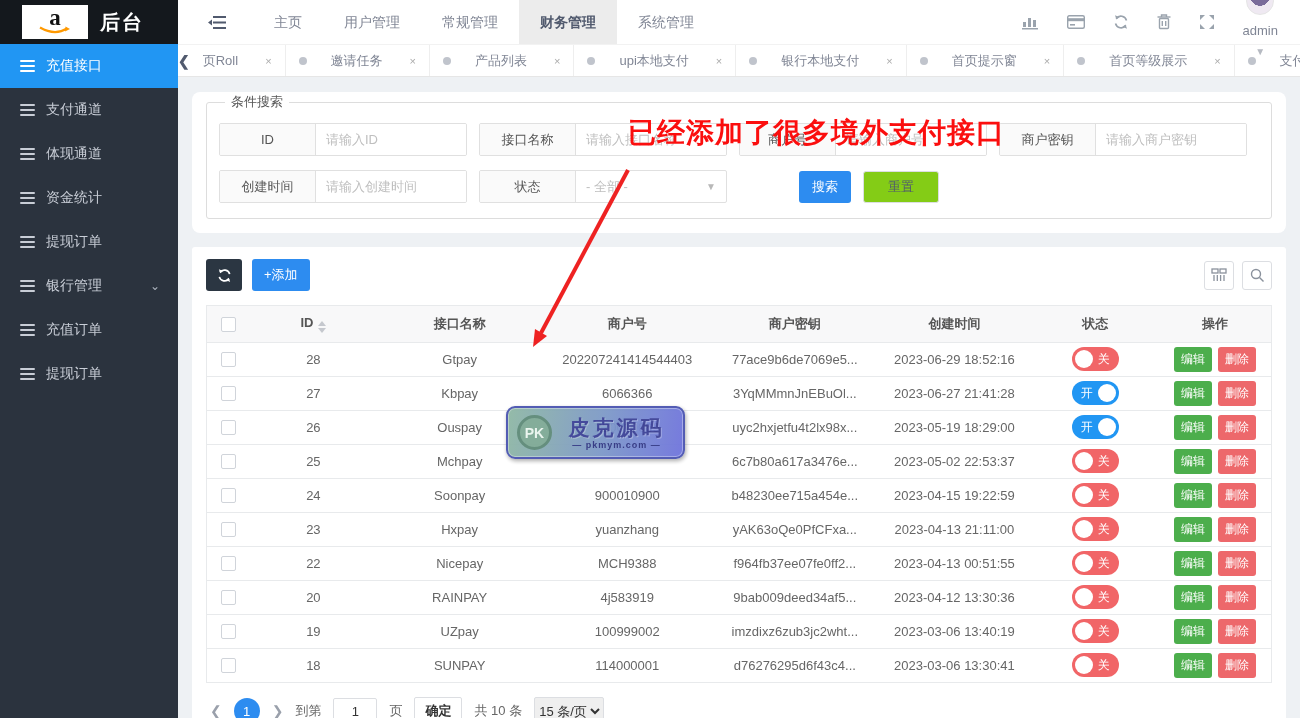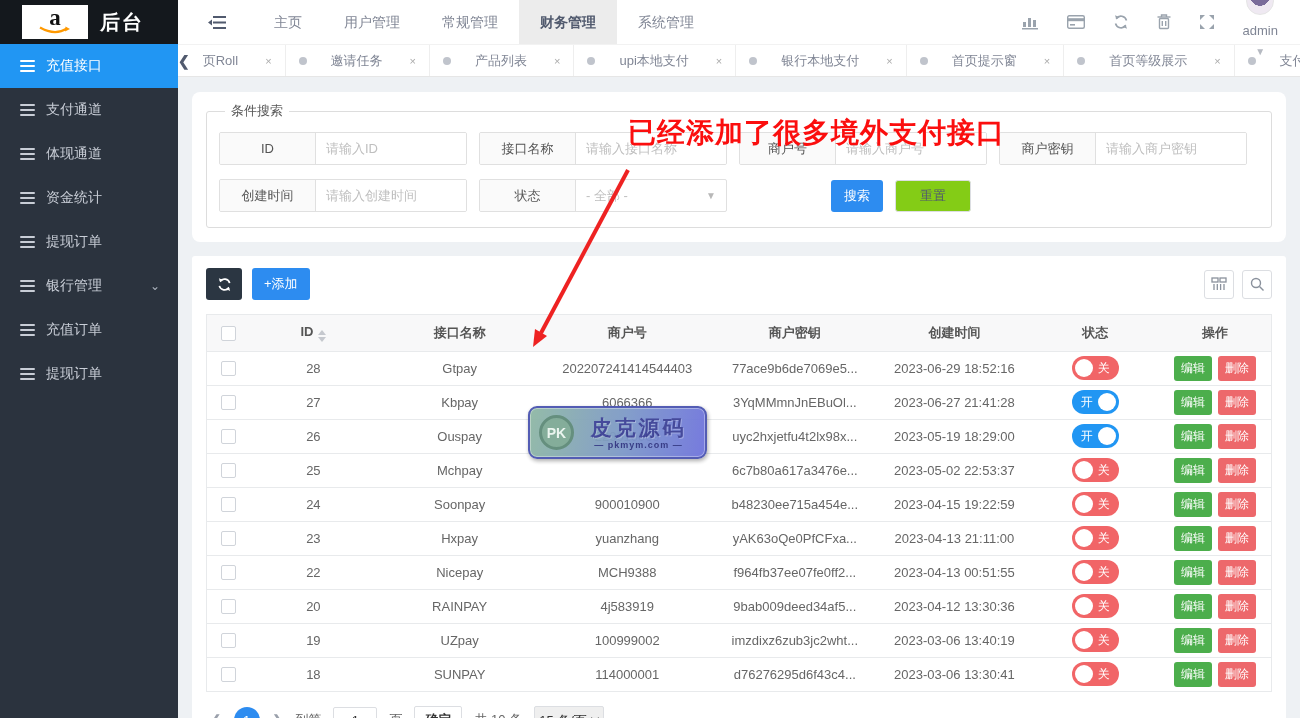--- a/index.html
+++ b/index.html
@@ -39,31 +39,31 @@
   .tab-chev { width:30px; display:flex; align-items:center; justify-content:center; color:#515a6e; font-size:14px; font-weight:bold; cursor:pointer; }
   .tab-chev.right { margin-left:auto; border-left:1px solid #eee; }
   .tab { display:flex; align-items:center; gap:24px; padding:0 13px; border-right:1px solid #eee; font-size:13px; color:#808695; cursor:pointer; white-space:nowrap; }
   .tab .dot { width:8px; height:8px; border-radius:50%; background:#c0c4cc; }
   .tab.active { color:#515a6e; }
   .tab.active .dot { background:#2d8cf0; }
   .tab .x { color:#aaa; font-size:11px; margin-left:3px; }
 
   
   .content { position:absolute; top:78px; left:0; right:0; bottom:0; background:#eef1f4; padding:14px; }
-  .search-card { background:#fff; border-radius:8px; padding:10px 14px 14px; }
+  .search-card { background:#fff; border-radius:8px; padding:1px 14px 14px; }
   fieldset.cond { border:1px solid #ddd; border-radius:3px; margin:0; padding:12px 12px 15px; }
   fieldset.cond legend { font-size:13px; color:#555; padding:0 6px; margin-left:6px; }
   .form-grid { display:flex; flex-wrap:wrap; gap:14px 12px; align-items:center; }
   .group { display:flex; width:248px; height:33px; border:1px solid #e0e0e0; border-radius:2px; overflow:hidden; background:#fff; }
   .group .lbl { width:96px; background:#fafafa; border-right:1px solid #e0e0e0; display:flex; align-items:center; justify-content:center; font-size:13px; color:#555; }
   .group input { flex:1; border:none; outline:none; padding:0 10px; font-size:13px; color:#0f766e; min-width:0; }
   .group input::placeholder { color:#bfbfbf; }
   .sel-box { flex:1; display:flex; align-items:center; padding:0 10px; color:#bfbfbf; font-size:13px; cursor:pointer; }
   .sel-caret { margin-left:auto; color:#b8b8b8; font-size:10px; }
-  .btn-wrap { display:flex; gap:12px; margin-left:92px; }
+  .btn-wrap { display:flex; gap:12px; margin-left:60px; }
   .btn { height:32px; border-radius:3px; font-size:13px; cursor:pointer; border:none; }
   .btn-primary { background:#2d8cf0; color:#fff; width:52px; }
   .btn-plain { background:#84cc16; border:1px solid #dcdee2; color:#515a6e; width:76px; }
 
   .panel { background:#fff; margin-top:14px; border-radius:3px; padding:12px 14px 10px; min-height:458px; }
   .toolbar { display:flex; align-items:center; gap:10px; margin-bottom:14px; }
   .btn-refresh { width:36px; height:32px; background:#2b3642; border-radius:3px; color:#fff; display:flex; align-items:center; justify-content:center; cursor:pointer; border:none; }
   .btn-add { background:#2d8cf0; color:#fff; height:32px; padding:0 12px; border-radius:3px; font-size:13px; border:none; cursor:pointer; }
   .tool-right { margin-left:auto; display:flex; gap:8px; }
   .icon-btn { width:30px; height:29px; border:1px solid #dcdee2; border-radius:3px; background:#fff; display:flex; align-items:center; justify-content:center; cursor:pointer; }
@@ -88,21 +88,21 @@
   .pagination { margin-top:14px; display:flex; align-items:center; gap:12px; color:#666; font-size:13px; padding-left:4px; }
   .pg-arrow { color:#9aa0ab; font-size:14px; cursor:pointer; }
   .pg-num { width:26px; height:26px; border-radius:50%; background:#2d8cf0; color:#fff; display:flex; align-items:center; justify-content:center; font-size:13px; cursor:pointer; }
   .pg-input { width:44px; height:27px; border:1px solid #dcdee2; text-align:center; border-radius:2px; font-size:13px; color:#333; }
   .pg-confirm { border:1px solid #dcdee2; background:#fff; height:29px; padding:0 10px; font-weight:bold; border-radius:2px; font-size:13px; color:#333; cursor:pointer; }
   .pg-size { height:29px; border:1px solid #dcdee2; border-radius:2px; font-size:13px; color:#333; font-family:"Liberation Sans",sans-serif; }
 
   
   .annotation { position:absolute; left:628px; top:114px; z-index:30; font-size:28px; font-weight:bold; color:#fb0e0e; letter-spacing:1px; white-space:nowrap; }
   .arrow-svg { position:absolute; left:0; top:0; z-index:29; pointer-events:none; }
-  .watermark { position:absolute; left:528px; top:406px; width:179px; height:53px; z-index:40;
+  .watermark { position:absolute; left:506px; top:406px; width:179px; height:53px; z-index:40;
     border-radius:9px; border:2px solid #4a54b0; opacity:0.95;
     background:linear-gradient(100deg, #8fb8a4 0%, #7d98c9 55%, #6f74dd 100%);
     box-shadow: inset 0 0 0 1px rgba(255,255,255,.35), 1px 2px 4px rgba(0,0,0,.35);
     display:flex; align-items:center; padding:0 9px; gap:7px; }
   .wm-badge { width:35px; height:35px; border-radius:50%; background:#7ea995; border:3px solid #5d8a78;
     color:#eaf5ef; font-weight:bold; font-size:14px; display:flex; align-items:center; justify-content:center; flex:0 0 auto; }
   .wm-col { display:flex; flex-direction:column; align-items:center; flex:1; }
   .wm-name { font-size:21px; font-weight:bold; color:#3c4196; letter-spacing:3px; line-height:23px; text-shadow:1px 1px 0 rgba(255,255,255,.28); }
   .wm-site { font-size:9px; color:#2e3380; font-weight:bold; letter-spacing:1px; margin-top:1px; }
 </style>

